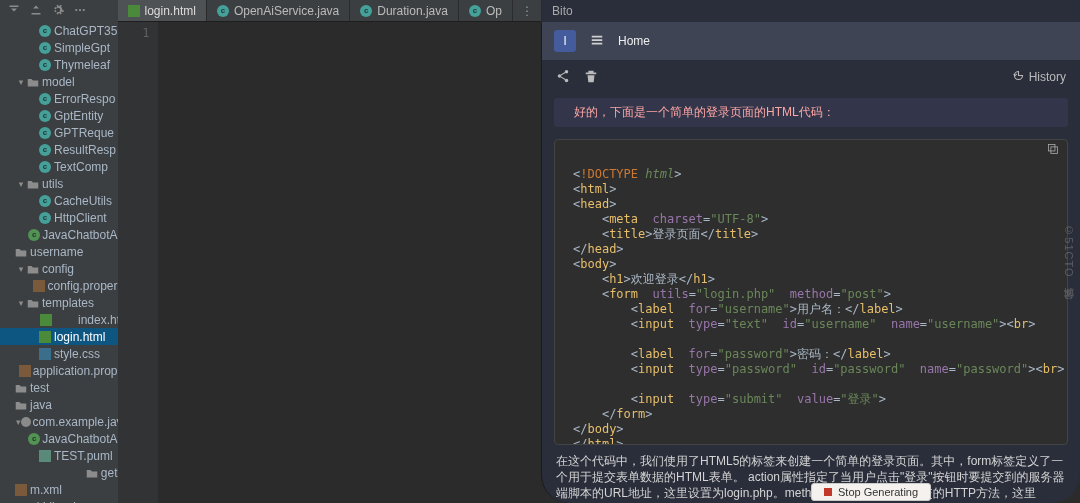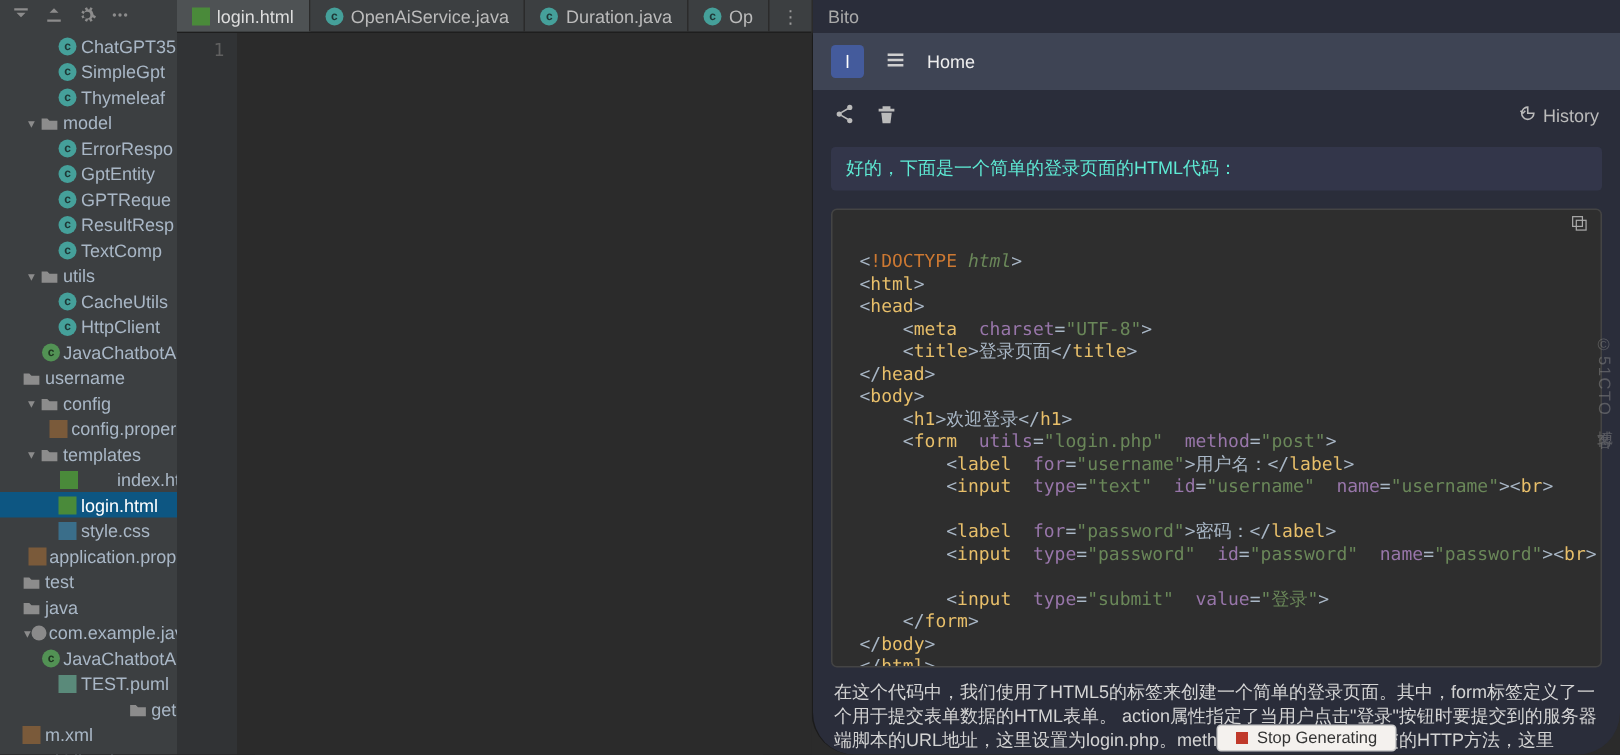--- a/index.html
+++ b/index.html
@@ -47,21 +47,21 @@
   .bito { width:539px; background:#2a2d3a; display:flex; flex-direction:column; border-left:1px solid #1b1b1b;border-radius:28px; }
   .bito-title { height:22px; background:#2a2d3a; color:#aaa; display:flex; align-items:center; padding:0 10px; font-size:12px; }
   .bito-bar { height:38px; background:#3e4454; display:flex; align-items:center; gap:14px; padding:0 12px; }
   .avatar { width:22px; height:22px; background:#445b9c; border-radius:3px; color:#fff; display:flex; align-items:center; justify-content:center; font-size:12px; }
   .bito-bar svg { fill:#cfcfcf; }
   .bito-home { color:#eee; font-size:12px; }
   .bito-actions { height:34px; display:flex; align-items:center; gap:14px; padding:0 14px; background:#2a2d3a; }
   .bito-actions .spacer { flex:1; }
   .bito-actions svg { fill:#bbb; }
   .hist { display:flex; align-items:center; gap:4px; color:#bbb; font-size:12px; }
-  .bito-msg { margin:4px 12px; background:#33364a; color:#5eead4; padding:6px 10px; border-radius:3px; font-size:12px; }
+  .bito-msg { margin:4px 12px; background:#33364a; color:#fca5a5; padding:6px 20px; border-radius:3px; font-size:12px; }
   .bito-code { margin:8px 12px 0 12px; background:#2e2e2e; border:1px solid #444; border-radius:4px; flex:1; display:flex; flex-direction:column; overflow:hidden; }
   .bito-code-head { height:22px; display:flex; justify-content:flex-end; align-items:center; padding-right:8px; }
   .bito-code-head svg { fill:#aaa; }
   .code { padding:6px 18px 10px 18px; font-family:Consolas, monospace; font-size:12px; line-height:15px; white-space:pre; overflow:hidden; color:#a9b7c6; }
   .tok-doctype { color:#cc7832; }
   .tok-doctype2 { color:#6a8759; font-style:italic; }
   .tok-tag { color:#e8bf6a; }
   .tok-br { color:#a9b7c6; }
   .tok-attr { color:#9876aa; }
   .tok-val { color:#6a8759; }

